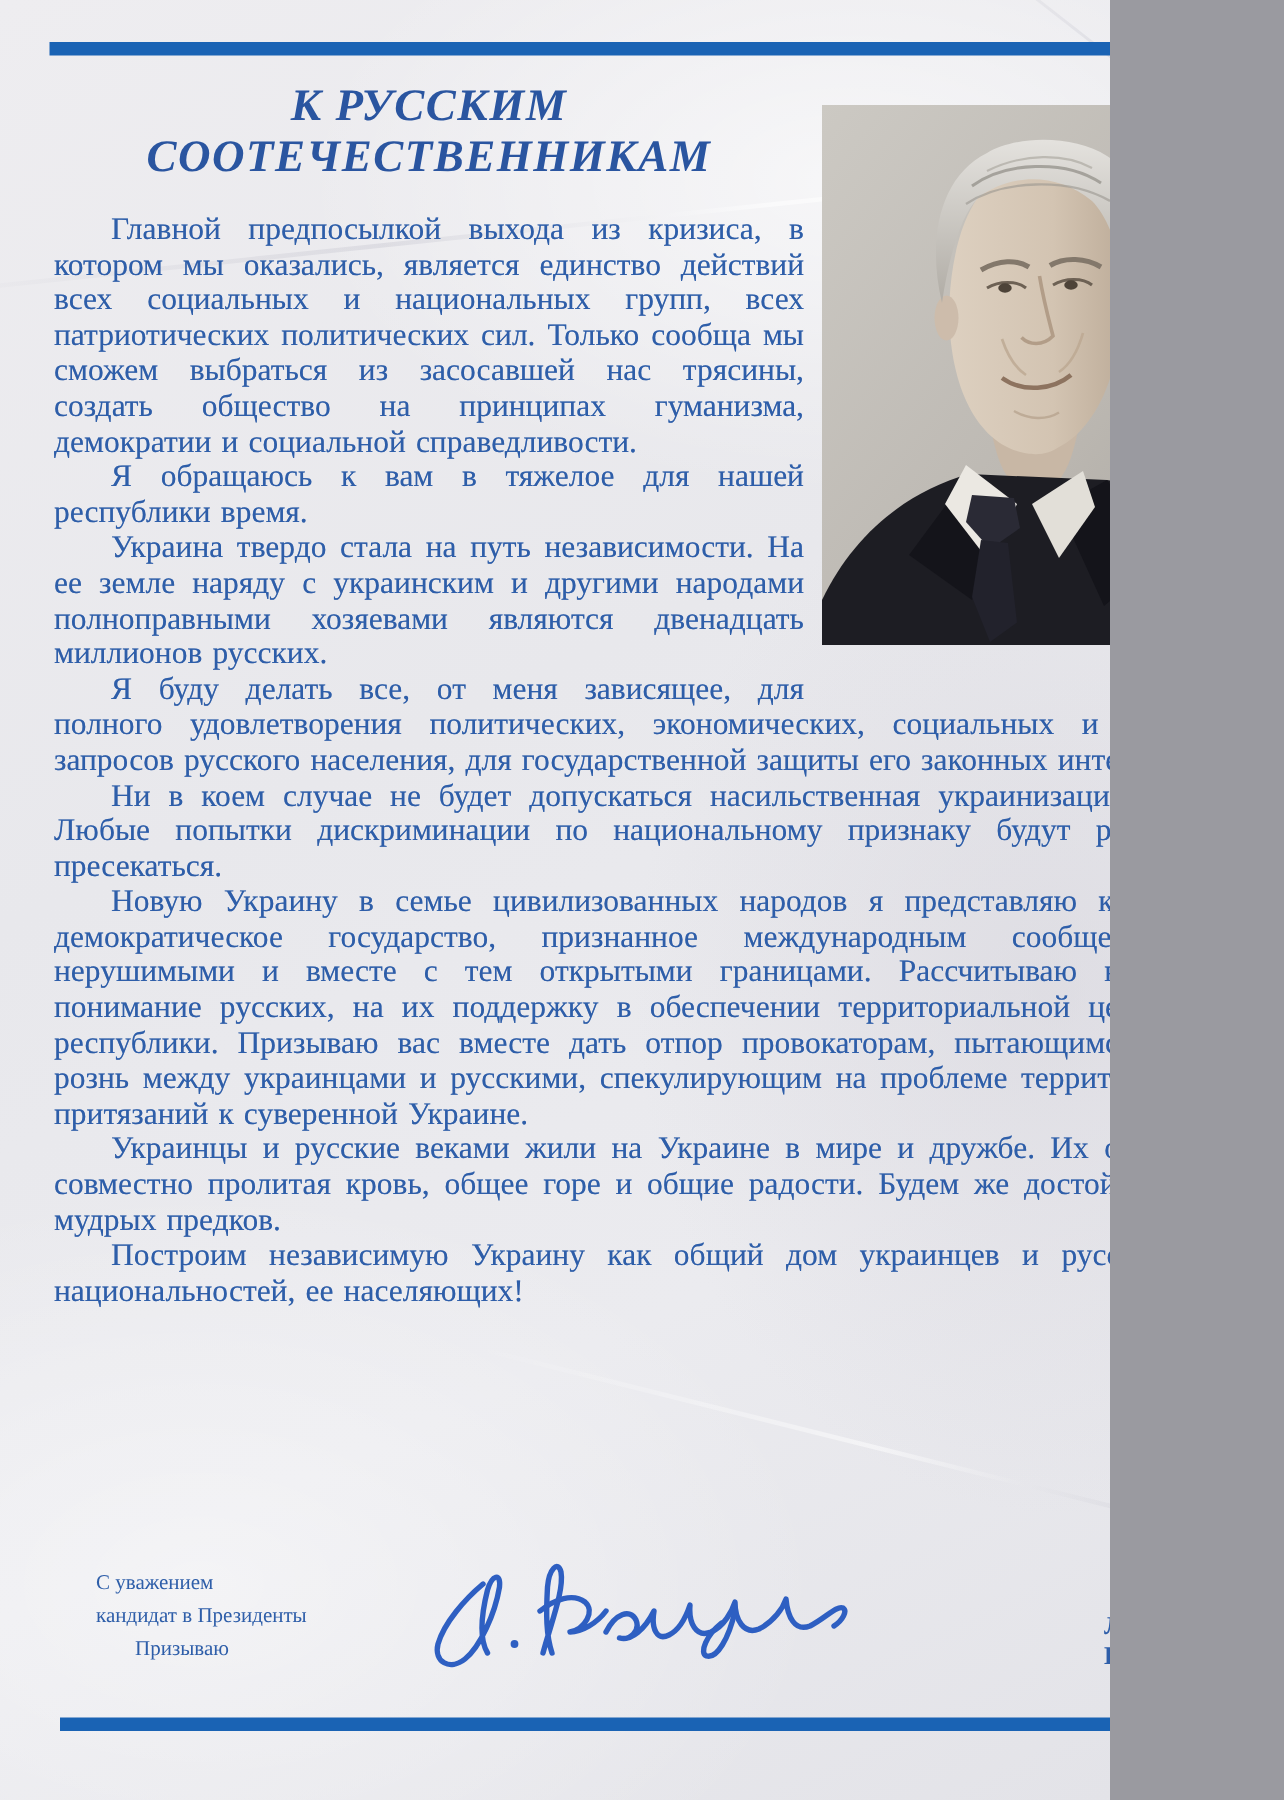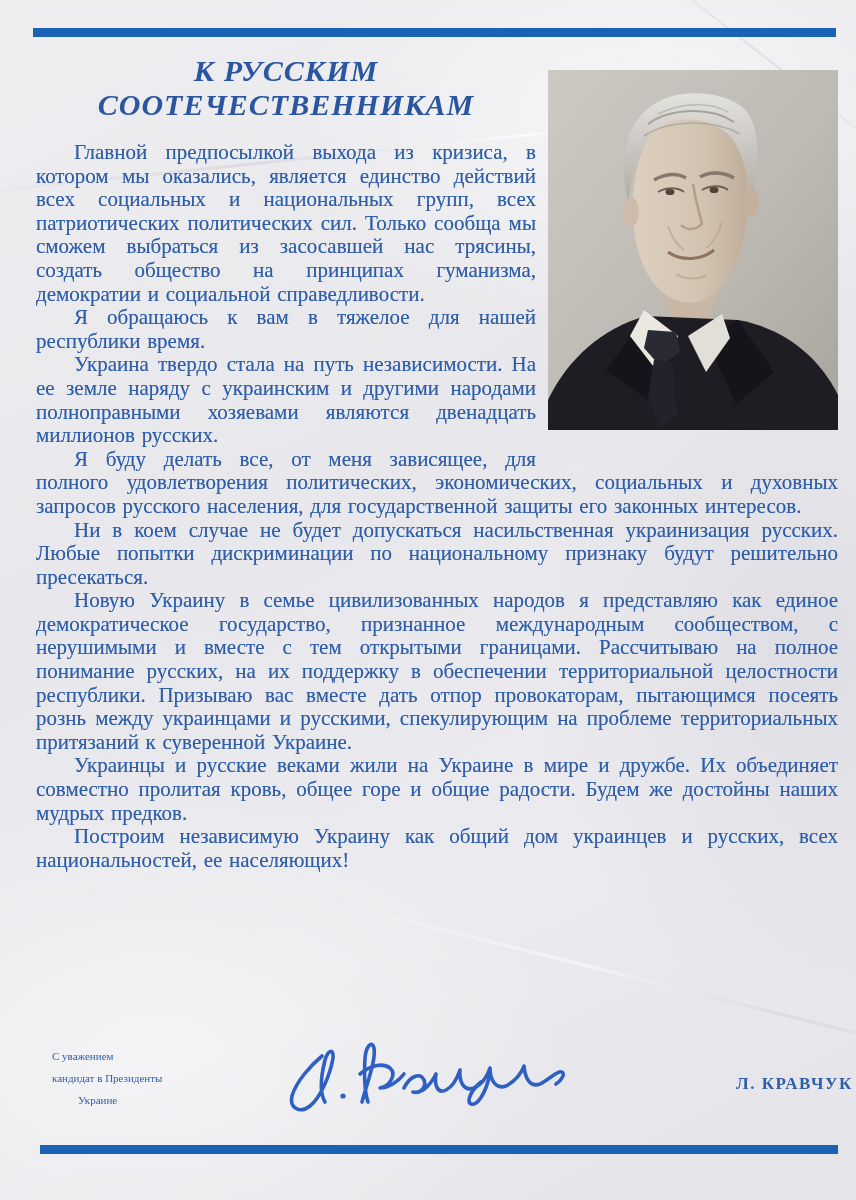--- a/index.html
+++ b/index.html
@@ -1,17 +1,17 @@
 <!DOCTYPE html>
 <html><head>
 <meta charset="utf-8">
 <style>
   html,body{margin:0;padding:0;background:#9a9aa0;}
   .page{
-    position:relative;width:856px;height:1200px;overflow:hidden;
+    position:relative;width:740px;height:1200px;overflow:hidden;
     background:
       radial-gradient(ellipse 520px 300px at 76% 10%, rgba(255,255,255,.6), rgba(255,255,255,0) 70%),
       radial-gradient(ellipse 600px 380px at 18% 88%, rgba(255,255,255,.45), rgba(255,255,255,0) 70%),
       radial-gradient(ellipse 400px 500px at 95% 55%, rgba(210,208,216,.5), rgba(210,208,216,0) 70%),
       linear-gradient(155deg,#eeedf0 0%,#e8e8ec 40%,#ebebef 70%,#e3e3e8 100%);
     font-family:"Liberation Serif","DejaVu Serif",serif;
     color:#2e5ea9;
   }
   .crease{position:absolute;pointer-events:none;}
   .crease.c1{left:-60px;top:140px;width:1050px;height:3px;transform:rotate(-6deg);
@@ -31,21 +31,21 @@
   .portrait{position:absolute;left:548px;top:70px;width:290px;height:360px;}
   .portrait svg{display:block;width:100%;height:100%;}
   .body-text{
     position:absolute;left:36px;top:141px;width:802px;
     font-size:21px;line-height:23.6px;text-align:justify;
     word-spacing:1.5px;hyphens:manual;-webkit-hyphens:manual;
     text-shadow:0 0 .4px rgba(46,94,169,.55);
   }
   .body-text p{margin:0;text-indent:38px;}
   .photo-spacer{float:right;width:302px;height:310px;}
-  .closing{position:absolute;left:52px;top:1045px;font-size:11px;line-height:22px;}
+  .closing{position:absolute;left:64px;top:1045px;font-size:14px;line-height:22px;}
   .closing .ind{padding-left:26px;}
   .printed-name{position:absolute;left:736px;top:1074px;font-size:17px;font-weight:bold;letter-spacing:1.5px;}
   .signature{position:absolute;left:276px;top:1030px;width:300px;height:92px;}
   .signature svg{display:block;width:100%;height:100%;}
 </style>
 </head>
 <body>
 
 <div class="page">
 
@@ -116,21 +116,21 @@
     <p>Я буду делать все, от меня зависящее, для полного удовлетворения полити­ческих, экономических, социальных и духовных запросов русского населе­ния, для государственной защиты его законных интересов.</p>
     <p>Ни в коем случае не будет допускаться насильственная украинизация русских. Любые попытки дискриминации по национальному признаку будут решительно пресекаться.</p>
     <p>Новую Украину в семье цивилизованных народов я представляю как еди­ное демократическое государство, признанное международным сообществом, с нерушимыми и вместе с тем открытыми границами. Рассчитываю на полное понимание русских, на их поддержку в обеспечении территориальной цело­стности республики. Призываю вас вместе дать отпор провокаторам, пытаю­щимся посеять рознь между украинцами и русскими, спекулирующим на проблеме территориальных притязаний к суверенной Украине.</p>
     <p>Украинцы и русские веками жили на Украине в мире и дружбе. Их объеди­няет совместно пролитая кровь, общее горе и общие радости. Будем же до­стойны наших мудрых предков.</p>
     <p>Построим независимую Украину как общий дом украинцев и русских, всех национальностей, ее населяющих!</p>
   </div>
 
   <div class="closing">
     <div>С уважением</div>
     <div>кандидат в Президенты</div>
-    <div class="ind">Украине</div>
+    <div class="ind">Призываю</div>
   </div>
 
   <div class="signature">
     <svg viewBox="0 0 300 92">
       <g stroke="#2e5fc2" stroke-width="3.6" fill="none" stroke-linecap="round" stroke-linejoin="round">
         <path d="M46,26 C34,36 20,52 16,66 C13,78 24,84 34,76 C44,68 54,46 57,28 C58,18 52,20 49,30 C45,46 43,62 49,72"></path>
         <circle cx="67" cy="66" r="2.6" fill="#2e5fc2" stroke="none"></circle>
         <path d="M86,72 C92,50 100,30 98,18 C96,10 90,16 89,28 C88,46 88,60 92,72"></path>
         <path d="M84,44 C94,36 106,32 114,38 C121,44 114,56 104,58 C112,58 122,52 128,44"></path>
         <path d="M128,58 C134,46 144,42 148,50 C151,57 144,64 137,62 C145,64 154,56 160,44 C158,56 162,64 170,60 C178,56 182,46 184,40 C183,52 188,62 198,58 C207,54 212,44 214,38 C214,50 220,60 230,56 C240,51 246,42 248,36 C249,48 254,58 264,54 C274,49 282,40 286,42 C289,44 286,50 280,54"></path>

